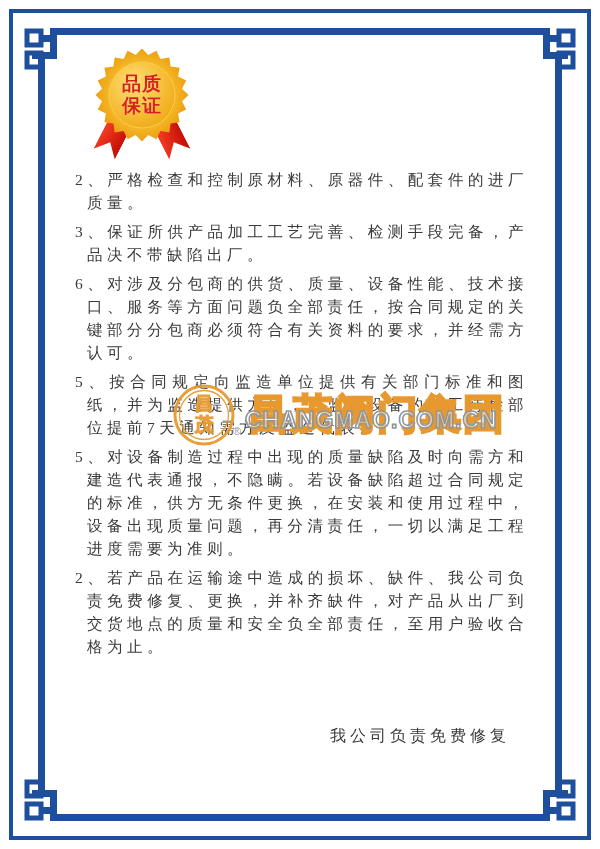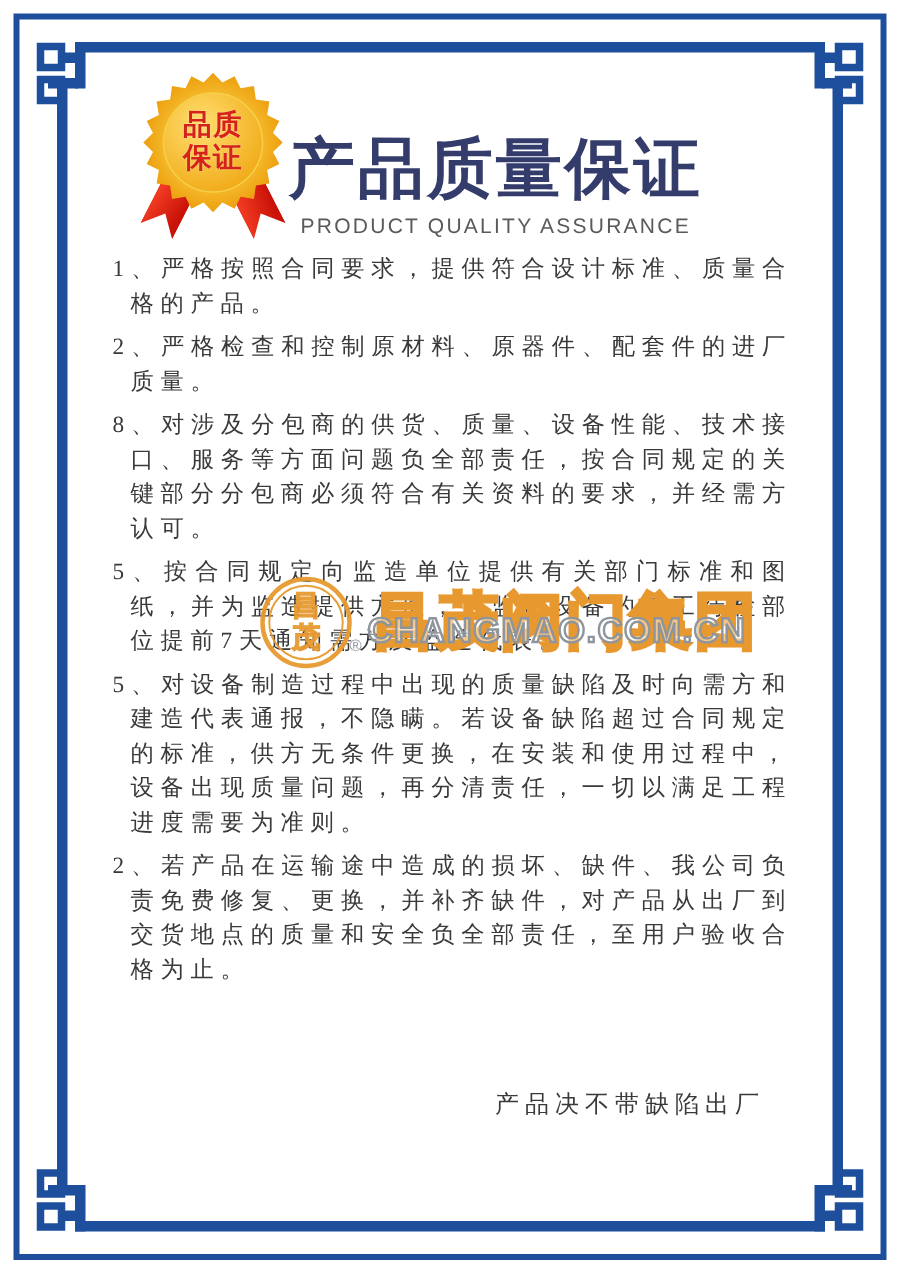--- a/index.html
+++ b/index.html
@@ -116,36 +116,32 @@
         </radialGradient>
       </defs>
       <polygon id="burst-poly" points="47.0,0.5 53.3,7.0 61.4,2.8 65.4,10.9 74.3,9.4 75.6,18.4 84.6,19.7 83.1,28.6 91.2,32.6 87.0,40.7 93.5,47.0 87.0,53.3 91.2,61.4 83.1,65.4 84.6,74.3 75.6,75.6 74.3,84.6 65.4,83.1 61.4,91.2 53.3,87.0 47.0,93.5 40.7,87.0 32.6,91.2 28.6,83.1 19.7,84.6 18.4,75.6 9.4,74.3 10.9,65.4 2.8,61.4 7.0,53.3 0.5,47.0 7.0,40.7 2.8,32.6 10.9,28.6 9.4,19.7 18.4,18.4 19.7,9.4 28.6,10.9 32.6,2.8 40.7,7.0" fill="url(#gold1)"></polygon>
       <circle cx="47" cy="47" r="33" fill="url(#gold2)" stroke="#f6cf4a" stroke-width="1"></circle>
     </svg>
     <div class="badge-text">
       <div>品质</div>
       <div>保证</div>
     </div>
   </div>
-  <div class="title-block">
-    <h1 class="doc-title">产品质量保证</h1>
-    <div class="doc-subtitle">PRODUCT QUALITY ASSURANCE</div>
-  </div>
 </div>
 
 <div class="clauses">
-  <p class="clause">1、严格按照合同要求，提供符合设计标准、质量合格的产品。</p>
   <p class="clause">2、严格检查和控制原材料、原器件、配套件的进厂质量。</p>
-  <p class="clause">8、对涉及分包商的供货、质量、设备性能、技术接口、服务等方面问题负全部责任，按合同规定的关键部分分包商必须符合有关资料的要求，并经需方认可。</p>
+  <p class="clause">3、保证所供产品加工工艺完善、检测手段完备，产品决不带缺陷出厂。</p>
+  <p class="clause">6、对涉及分包商的供货、质量、设备性能、技术接口、服务等方面问题负全部责任，按合同规定的关键部分分包商必须符合有关资料的要求，并经需方认可。</p>
   <p class="clause">5、按合同规定向监造单位提供有关部门标准和图纸，并为监造提供方便，对监造设备的停工待检部位提前7天通知需方及监造代表。</p>
   <p class="clause">5、对设备制造过程中出现的质量缺陷及时向需方和建造代表通报，不隐瞒。若设备缺陷超过合同规定的标准，供方无条件更换，在安装和使用过程中，设备出现质量问题，再分清责任，一切以满足工程进度需要为准则。</p>
   <p class="clause">2、若产品在运输途中造成的损坏、缺件、我公司负责免费修复、更换，并补齐缺件，对产品从出厂到交货地点的质量和安全负全部责任，至用户验收合格为止。</p>
 </div>
 
-<div class="signature">产品决不带缺陷出厂</div>
+<div class="signature">我公司负责免费修复</div>
 
 <div class="watermark">
   <svg class="wm-seal" width="64" height="64" viewBox="0 0 64 64" aria-hidden="true">
     <circle cx="32" cy="32" r="29" fill="none" stroke="#e7992f" stroke-width="3"></circle>
     <circle cx="32" cy="32" r="24.5" fill="none" stroke="#e7992f" stroke-width="1.3"></circle>
     <text x="32" y="27" text-anchor="middle" font-family="Liberation Sans, sans-serif" font-weight="bold" font-size="19" fill="none" stroke="#e7992f" stroke-width="0.9">昌</text>
     <text x="32" y="48" text-anchor="middle" font-family="Liberation Sans, sans-serif" font-weight="bold" font-size="19" fill="none" stroke="#e7992f" stroke-width="0.9">茂</text>
   </svg>
   <span class="wm-reg">®</span>
   <div class="wm-cn">昌茂阀门集团</div>

